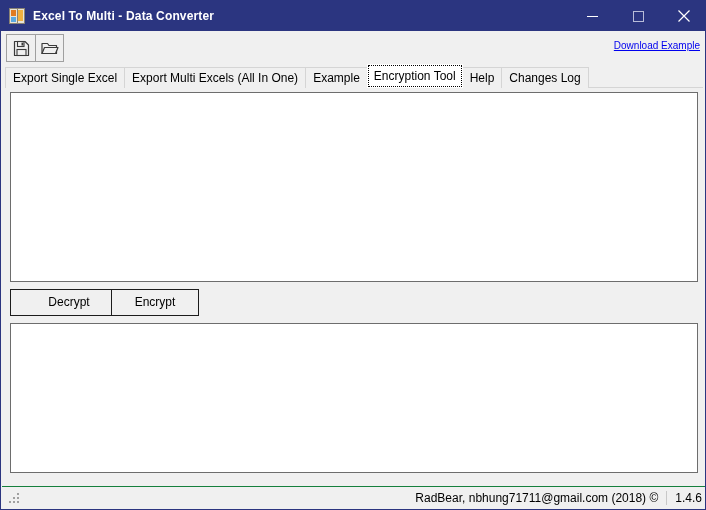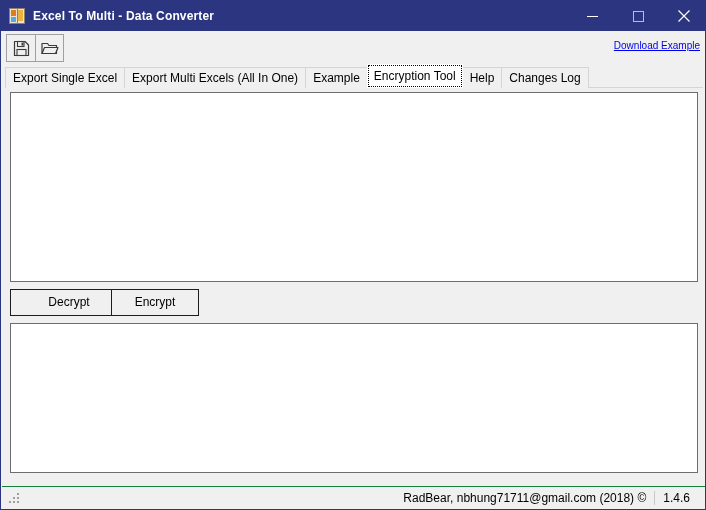--- a/index.html
+++ b/index.html
@@ -252,21 +252,21 @@
     white-space: nowrap;
     padding: 0 6px;
     line-height: 22px;
   }
   .status-sep {
     width: 1px;
     height: 14px;
     background: #c8c8c8;
     margin: 0 2px;
   }
-  .status-version { padding-right: 16px; }
+  .status-version { padding-right: 4px; }
 
   .grip {
     position: absolute;
     left: 7px;
     bottom: 4px;
     width: 12px;
     height: 12px;
   }
   .grip i {
     position: absolute;

